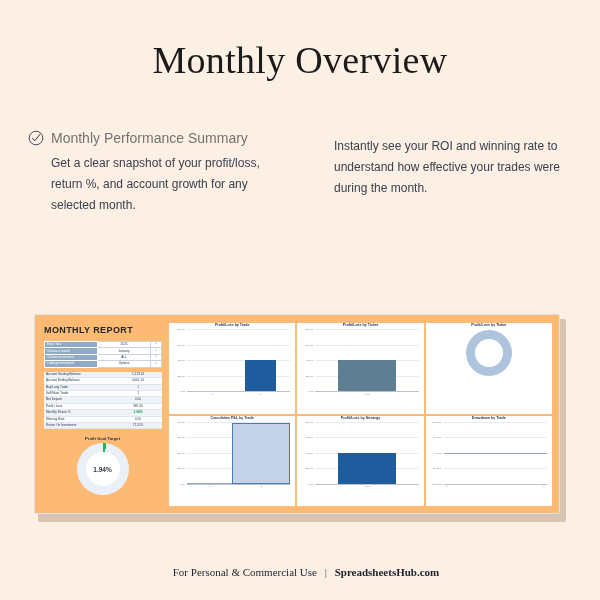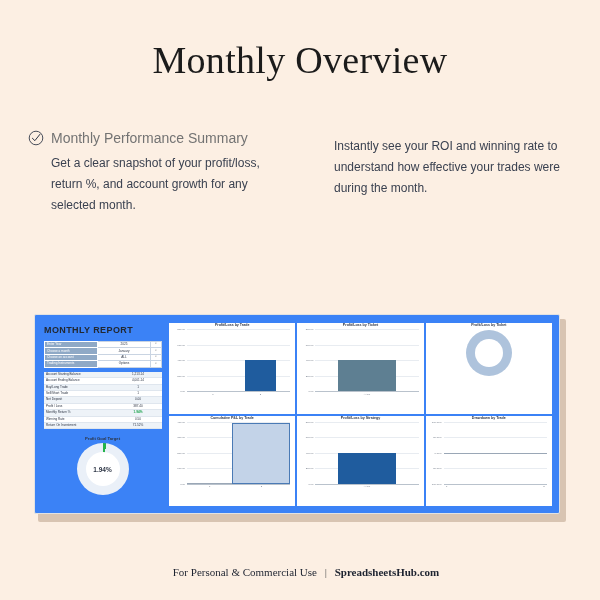--- a/index.html
+++ b/index.html
@@ -82,21 +82,21 @@
     height: 203px;
     background: #d8c4b2;
     border-radius: 2px;
   }
   .dashboard {
     position: absolute;
     left: 0;
     top: 0;
     width: 524px;
     height: 198px;
-    background: #3b82f6;
+    background: #fdba74;
     border: 1px solid #e2e2e2;
     border-radius: 2px;
     overflow: hidden;
     display: flex;
   }
   .dash-left {
     width: 132px;
     flex: 0 0 132px;
     padding: 10px 6px 0 9px;
     box-sizing: border-box;

